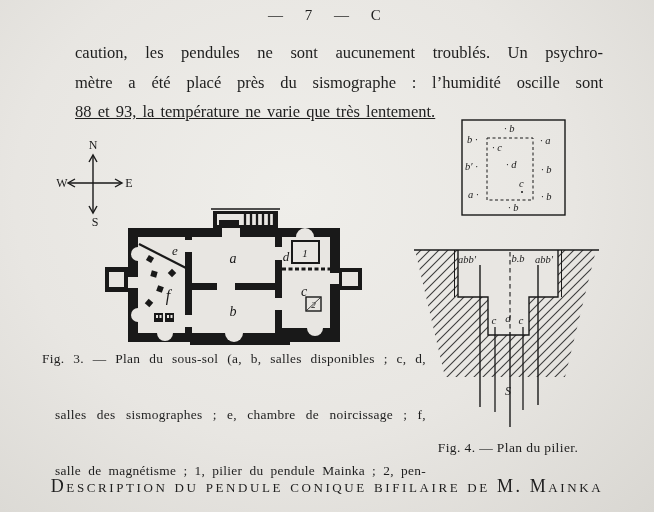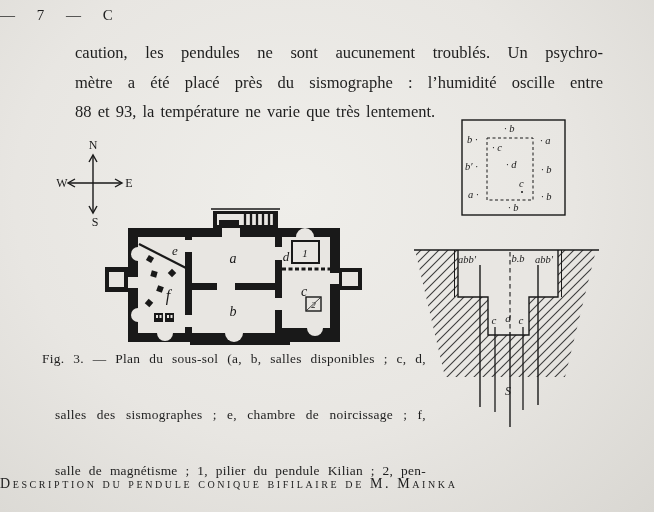--- a/index.html
+++ b/index.html
@@ -2,48 +2,48 @@
 <html><head>
 <meta charset="utf-8">
 <style>
   html,body{margin:0;padding:0;}
   .page{
     position:relative;width:654px;height:512px;overflow:hidden;
     background:radial-gradient(ellipse at 45% 38%, #efeeea 0%, #e8e6e2 55%, #d9d7d2 100%);
     color:#1e1e1e;
     font-family:"Liberation Serif","DejaVu Serif",serif;
   }
-  .hdr{position:absolute;top:7px;left:0;right:0;text-align:left;
+  .hdr{position:absolute;top:7px;left:0;right:0;text-align:center;
        font-size:15px;letter-spacing:5px;word-spacing:8px;}
   .para{position:absolute;left:75px;top:35px;width:528px;font-size:16.5px;line-height:23.5px;}
   .para .ln{text-align:justify;text-align-last:justify;word-spacing:2px;margin-top:6px;}
-  .para .ln.last{text-align-last:left;}
+  .para .ln.last{text-align-last:left;text-decoration:underline;}
   .cap3{position:absolute;left:42px;top:352px;width:384px;font-size:13.4px;line-height:14.9px;}
   .cap3 .ln{text-align:justify;text-align-last:justify;letter-spacing:.3px;}
   .cap3 .ln.ind{padding-left:13px;margin-top:41px;}
   .cap3 .ln.last{text-align-last:left;}
   .cap4{position:absolute;left:418px;top:440px;width:180px;text-align:center;
         font-size:13.5px;letter-spacing:.4px;}
-  .ftr{position:absolute;left:0;right:0;top:476px;
-       font-variant:small-caps;font-size:14px;letter-spacing:2.6px;}
+  .ftr{position:absolute;left:0;right:0;top:476px;text-align:center;
+       font-variant:small-caps;font-size:18px;letter-spacing:2.6px;}
   .figsvg{position:absolute;}
   svg text{font-family:"Liberation Serif","DejaVu Serif",serif;fill:#191919;}
   svg .it{font-style:italic;}
   .ink{stroke:#191919;}
 </style>
 </head>
 <body>
 
 <div class="page">
 
   <div class="hdr">— 7 — C</div>
 
   <div class="para">
     <div class="ln">caution, les pendules ne sont aucunement troublés. Un psychro-</div>
-    <div class="ln">mètre a été placé près du sismographe : l’humidité oscille entre</div>
+    <div class="ln">mètre a été placé près du sismographe : l’humidité oscille sont</div>
     <div class="ln last">88 et 93, la température ne varie que très lentement.</div>
   </div>
 
   <svg class="figsvg" style="left:55px;top:135px" width="82" height="98" viewBox="0 0 82 98">
     <g class="ink" stroke-width="1.4" fill="none">
       <line x1="38" y1="21" x2="38" y2="77"></line>
       <line x1="14" y1="48" x2="66" y2="48"></line>
       <path d="M34,27 L38,20 L42,27"></path>
       <path d="M34,71 L38,78 L42,71"></path>
       <path d="M20,44 L13,48 L20,52"></path>
@@ -196,20 +196,21 @@
       <text x="81" y="84" text-anchor="middle" font-size="11">c</text>
       <text x="95" y="82" text-anchor="middle" font-size="11">d</text>
       <text x="108" y="84" text-anchor="middle" font-size="11">c</text>
       <text x="95" y="155" text-anchor="middle" font-size="12">S</text>
     </g>
   </svg>
 
   <div class="cap3">
     <div class="ln">Fig. 3. — Plan du sous-sol (a, b, salles disponibles ; c, d,</div>
     <div class="ln ind">salles des sismographes ; e, chambre de noircissage ; f,</div>
-    <div class="ln ind">salle de magnétisme ; 1, pilier du pendule Kilian ; 2, pen-</div>
+    <div class="ln ind">salle de magnétisme ; 1, pilier du pendule Mainka ; 2, pen-</div>
     <div class="ln ind last">dule Mainka).</div>
   </div>
 
+  <div class="cap4">Fig. 4. — Plan du pilier.</div>
 
   <div class="ftr">Description du pendule conique bifilaire de M. Mainka</div>
 
 </div>
 
 </body></html>

